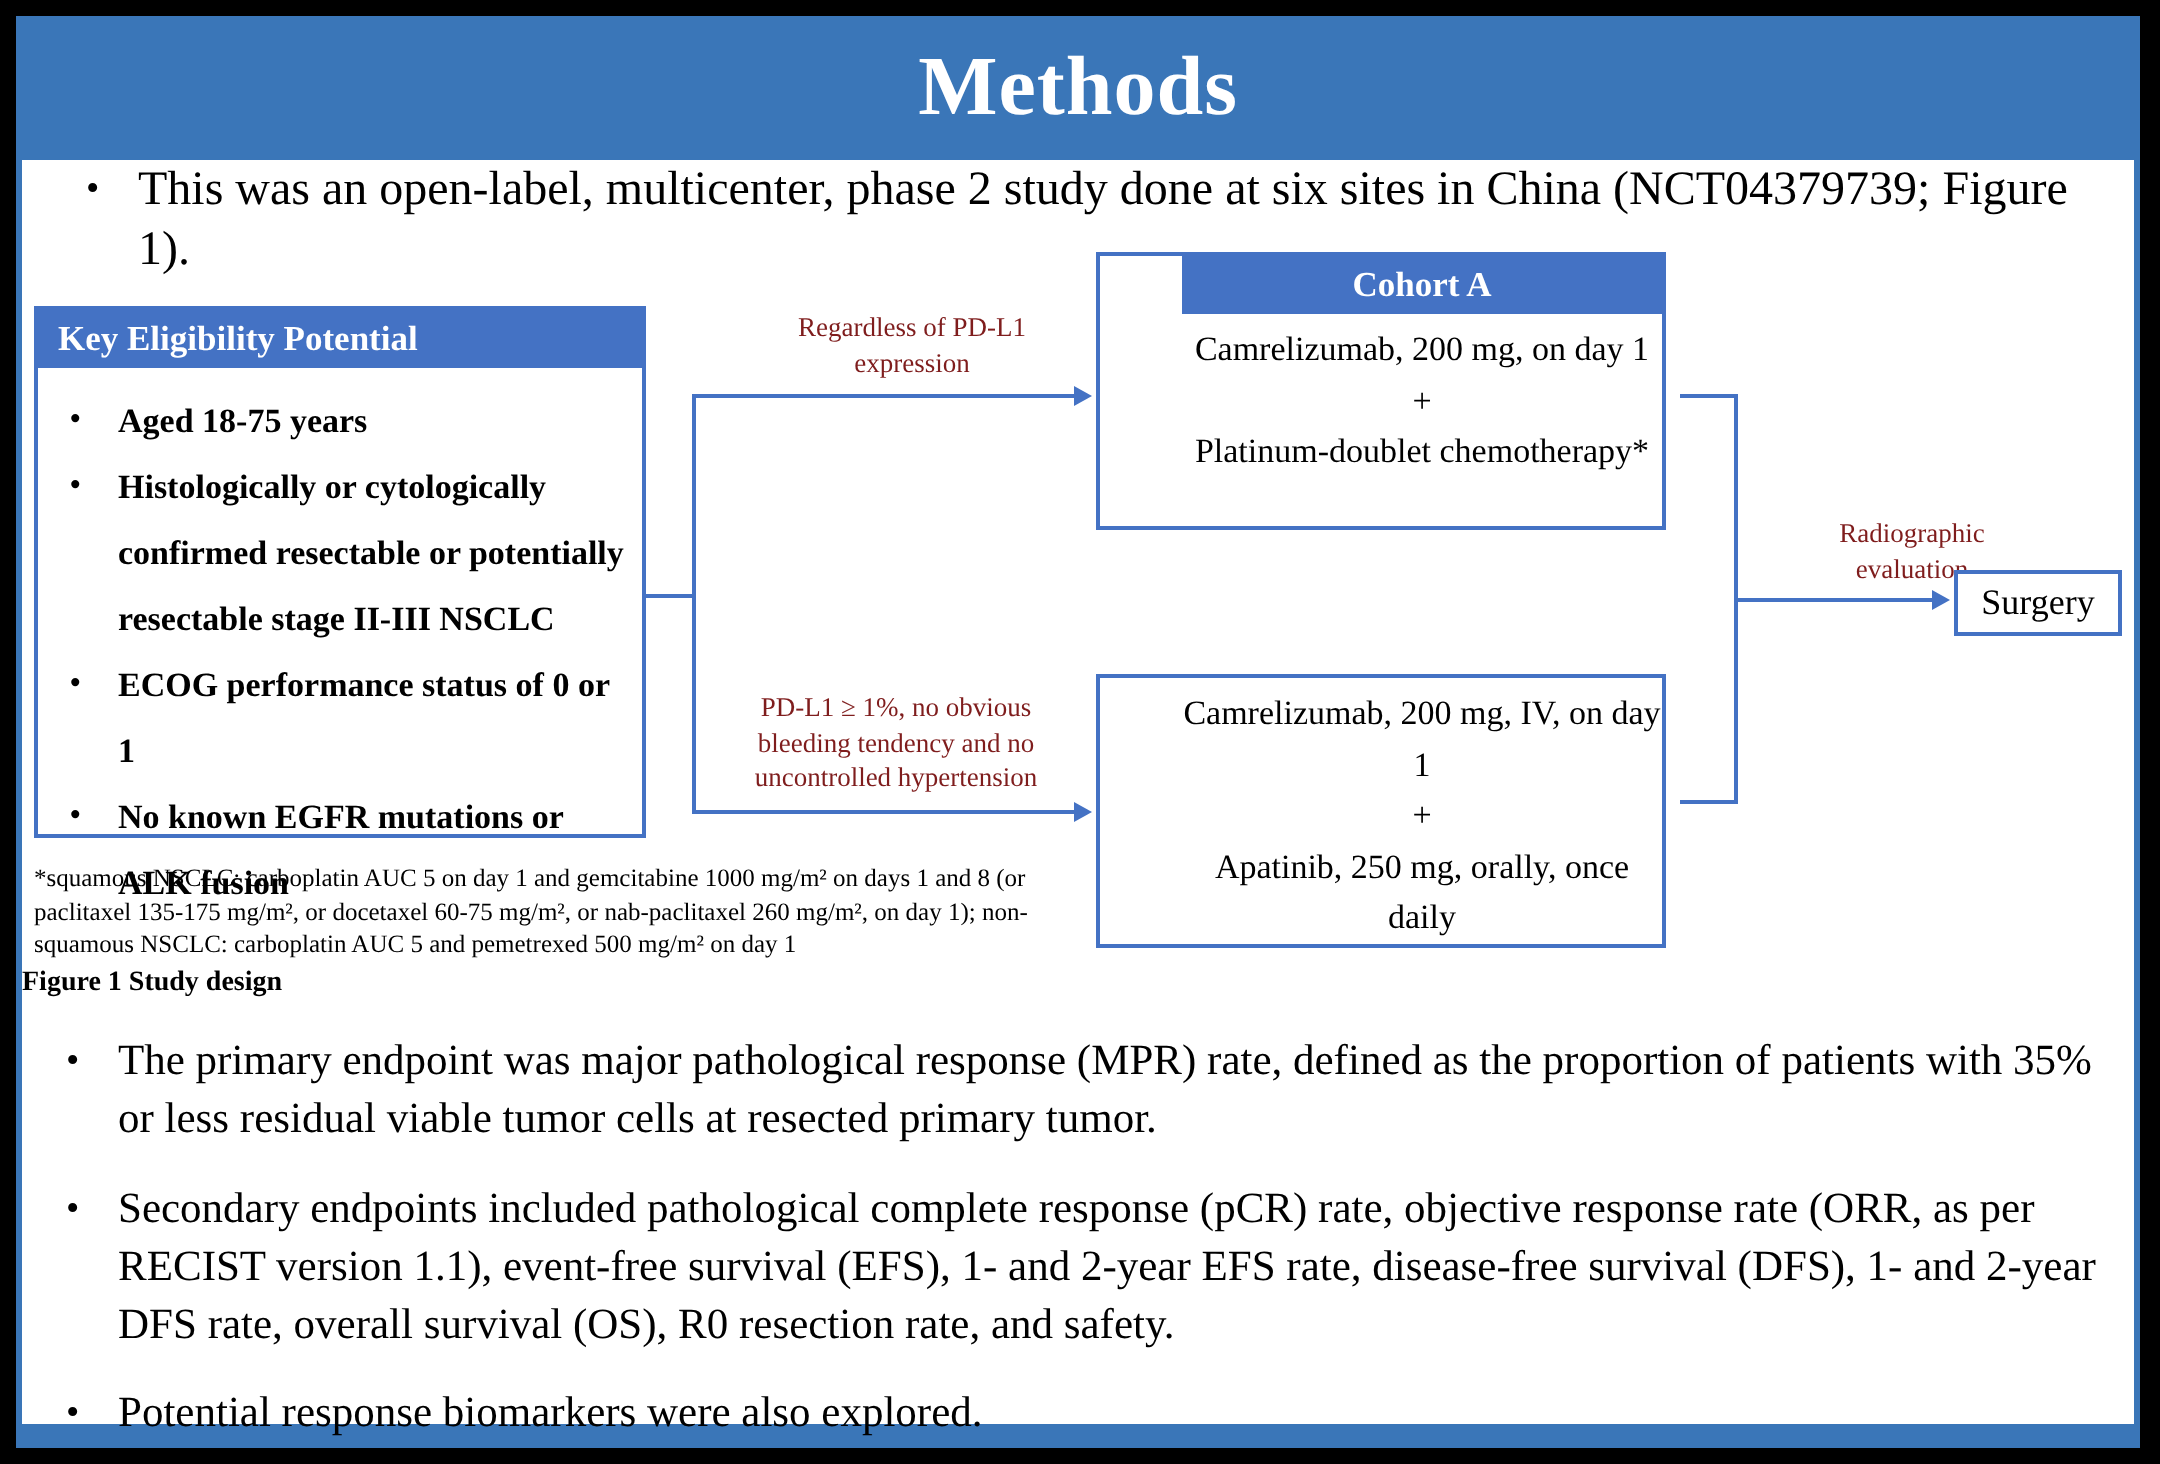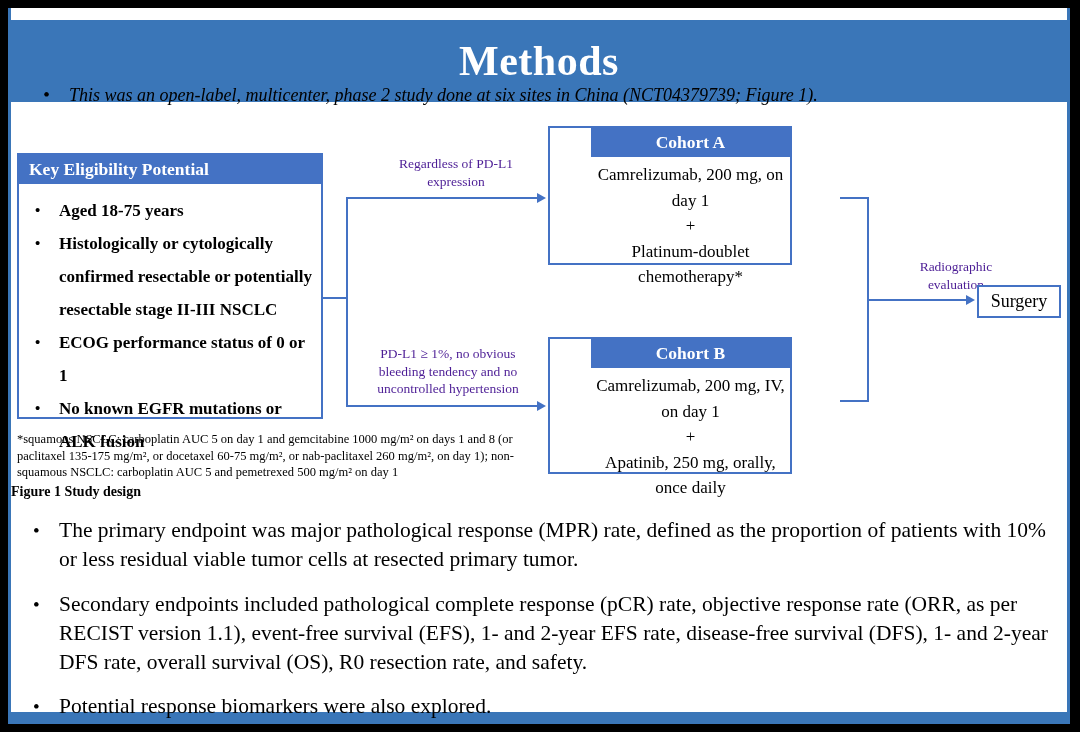--- a/index.html
+++ b/index.html
@@ -3,50 +3,50 @@
 <meta charset="utf-8">
 <style>
   html,body{margin:0;padding:0;}
   body{width:1080px;height:732px;background:#000;position:relative;
        font-family:"Liberation Serif", serif;color:#000;}
   *{box-sizing:border-box;}
 
   .slide{position:absolute;left:8px;top:8px;width:1062px;height:716px;background:#fff;
          border-left:3px solid #3a76b8;border-right:3px solid #3a76b8;border-bottom:12px solid #3a76b8;}
 
-  .title-bar{position:absolute;left:0;top:12px;width:100%;height:82px;background:#3a76b8;
+  .title-bar{position:absolute;left:0;top:0;width:100%;height:72px;background:#3a76b8;
              display:flex;align-items:center;justify-content:center;}
   .title-bar h1{margin:0;color:#fff;font-size:42px;font-weight:bold;letter-spacing:0.5px;}
 
   .bullet-row{position:absolute;font-size:21.5px;line-height:29px;padding-left:26px;}
   .bullet-row::before{content:"•";position:absolute;left:0;top:0;font-size:19px;}
 
-  .intro{left:32px;top:72px;width:1010px;font-size:18px;line-height:30px;font-style:italic;}
+  .intro{left:32px;top:72px;width:1010px;font-size:24px;line-height:30px;}
 
   
   .dbox{position:absolute;border:2px solid #4472c4;background:#fff;}
   .dbox .hdr{background:#4472c4;color:#fff;font-weight:bold;height:29px;line-height:28px;font-size:17.5px;}
   .hdr-center{text-align:center;}
   .hdr-left{padding-left:10px;}
 
   .elig{left:6px;top:145px;width:306px;height:266px;}
   .elig-body{padding:10px 6px 0 14px;}
   .elig-item{position:relative;padding-left:26px;font-size:17px;line-height:33px;font-weight:bold;}
   .elig-item::before{content:"•";position:absolute;left:2px;top:0;font-size:15px;}
 
-  .cohort{width:244px;padding-left:41px;}
+  .cohort{width:285px;padding-left:41px;}
   .cohort-a{left:537px;top:118px;height:139px;}
   .cohort-b{left:537px;top:329px;height:137px;}
   .cohort-body{padding-top:5px;}
   .cohort-line{text-align:center;font-size:17px;line-height:25.5px;}
 
   .surgery{left:966px;top:277px;width:84px;height:33px;display:flex;align-items:center;justify-content:center;
            font-size:18px;}
 
-  .flabel{position:absolute;text-align:center;font-size:13.5px;line-height:17.5px;color:#4c1d95;}
+  .flabel{position:absolute;text-align:center;font-size:13.5px;line-height:17.5px;color:#7f1d1d;}
   .lbl-top{left:360px;top:147px;width:170px;}
   .lbl-bottom{left:347px;top:337px;width:180px;}
   .lbl-radio{left:885px;top:250px;width:120px;}
 
   .footnote{position:absolute;left:6px;top:423px;width:534px;font-size:12.5px;line-height:16.5px;}
 
   .caption{position:absolute;left:0;top:476px;width:100%;font-weight:bold;font-size:14px;}
 
   .b2{left:22px;top:508px;width:1020px;}
   .b3{left:22px;top:582px;width:1020px;}
@@ -87,21 +87,20 @@
   <div class="dbox cohort cohort-a">
     <div class="hdr hdr-center">Cohort A</div>
     <div class="cohort-body">
         <div class="cohort-line">Camrelizumab, 200 mg, on day 1</div>
         <div class="cohort-line">+</div>
         <div class="cohort-line">Platinum-doublet chemotherapy*</div>
       </div>
   </div>
 
   <div class="dbox cohort cohort-b">
-    <div class="hdr hdr-center">Cohort B</div>
     <div class="cohort-body">
         <div class="cohort-line">Camrelizumab, 200 mg, IV, on day 1</div>
         <div class="cohort-line">+</div>
         <div class="cohort-line">Apatinib, 250 mg, orally, once daily</div>
       </div>
   </div>
 
   <div class="flabel lbl-radio">Radiographic evaluation</div>
 
   <div class="dbox surgery">
@@ -115,21 +114,21 @@
   <div class="h-line" style="left:829px;top:189px;width:29px;"></div>
   <div class="h-line" style="left:829px;top:392px;width:29px;"></div>
   <div class="v-line" style="left:856px;top:189px;height:205px;"></div>
   <div class="h-line arrow" style="left:856px;top:291px;width:100px;"></div>
 
   <div class="footnote">*squamous NSCLC: carboplatin AUC 5 on day 1 and gemcitabine 1000 mg/m² on days 1 and 8 (or paclitaxel 135-175 mg/m², or docetaxel 60-75 mg/m², or nab-paclitaxel 260 mg/m², on day 1); non-squamous NSCLC: carboplatin AUC 5 and pemetrexed 500 mg/m² on day 1</div>
 
   <div class="caption">Figure 1 Study design</div>
 
   <div class="bullet-row b2">
-    <span>The primary endpoint was major pathological response (MPR) rate, defined as the proportion of patients with 10% or less residual viable tumor cells at resected primary tumor.</span>
+    <span>The primary endpoint was major pathological response (MPR) rate, defined as the proportion of patients with 35% or less residual viable tumor cells at resected primary tumor.</span>
   </div>
   <div class="bullet-row b3">
     <span>Secondary endpoints included pathological complete response (pCR) rate, objective response rate (ORR, as per RECIST version 1.1), event-free survival (EFS), 1- and 2-year EFS rate, disease-free survival (DFS), 1- and 2-year DFS rate, overall survival (OS), R0 resection rate, and safety.</span>
   </div>
   <div class="bullet-row b4">
     <span>Potential response biomarkers were also explored.</span>
   </div>
 
 </div>
 

